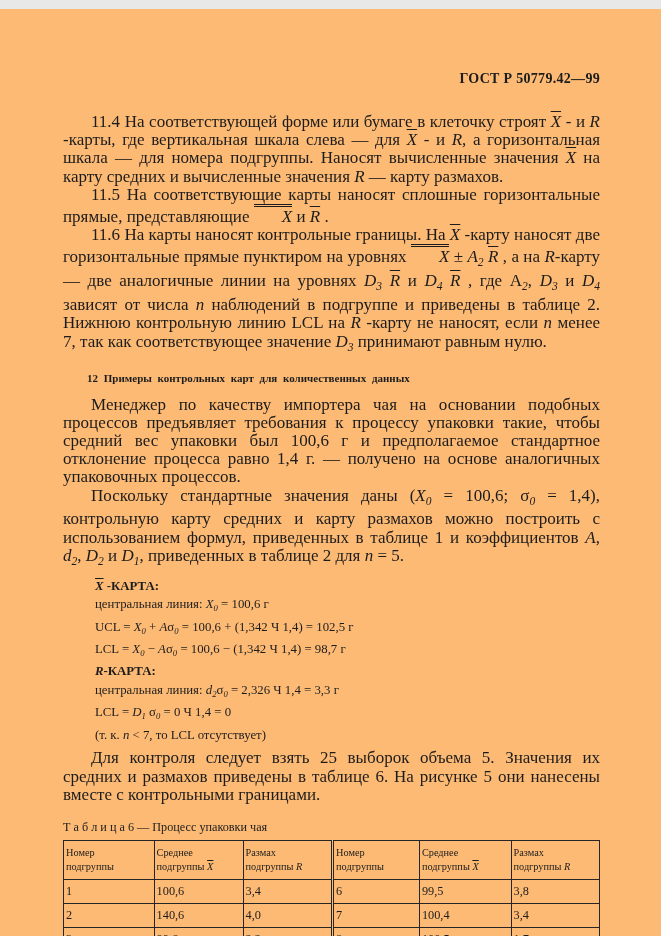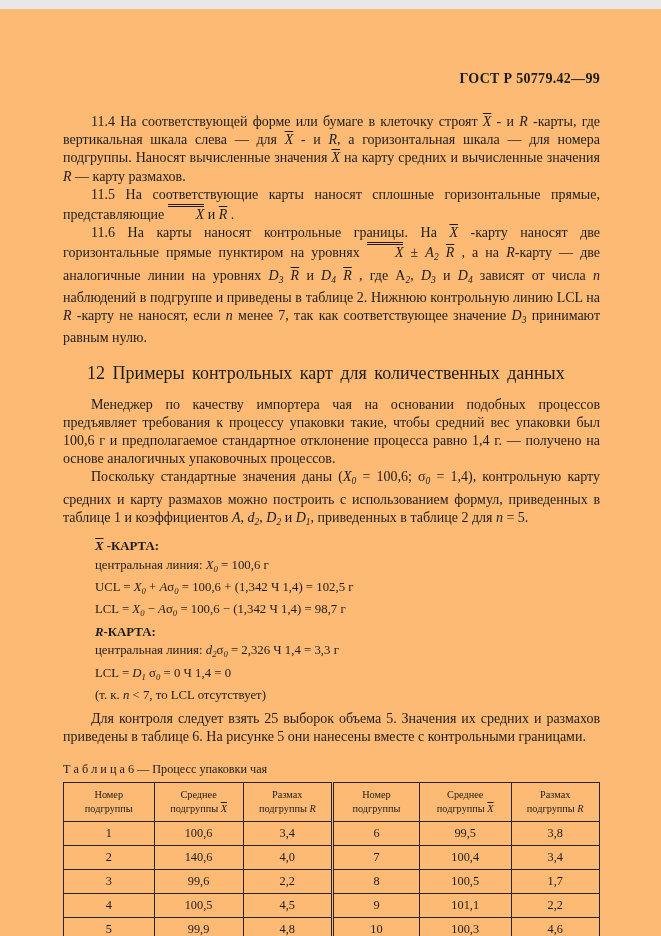--- a/index.html
+++ b/index.html
@@ -19,31 +19,31 @@
   .doc-header {
     padding-top: 62px;
     text-align: right;
     font-weight: bold;
     font-size: 14px;
     letter-spacing: 0.3px;
   }
 
   .para {
     margin: 0;
-    font-size: 14px;
+    font-size: 17px;
     line-height: 18.2px;
     text-align: justify;
   }
   .indent { text-indent: 28px; }
   .first-para { margin-top: 26px; }
 
   .section-heading {
     margin: 15px 0 12px 24px;
-    font-size: 18px;
-    font-weight: normal;
+    font-size: 11px;
+    font-weight: bold;
     word-spacing: 3px;
   }
 
   .sub-title { margin-top: 2px; }
 
   .formulas { margin: 6px 0 4px 32px; }
   .formula {
     margin: 0;
     font-size: 12.8px;
     line-height: 18.6px;
@@ -59,21 +59,21 @@
   }
 
   table.data-table {
     width: 100%;
     border-collapse: collapse;
     border: 1.5px solid #262626;
     table-layout: fixed;
   }
   .data-table th, .data-table td {
     border: 1px solid #262626;
-    text-align: center;
+    text-align: left;
     vertical-align: middle;
   }
   .data-table th {
     font-weight: normal;
     font-size: 10.3px;
     line-height: 14px;
     padding: 5px 2px;
     height: 28px;
   }
   .data-table td {

